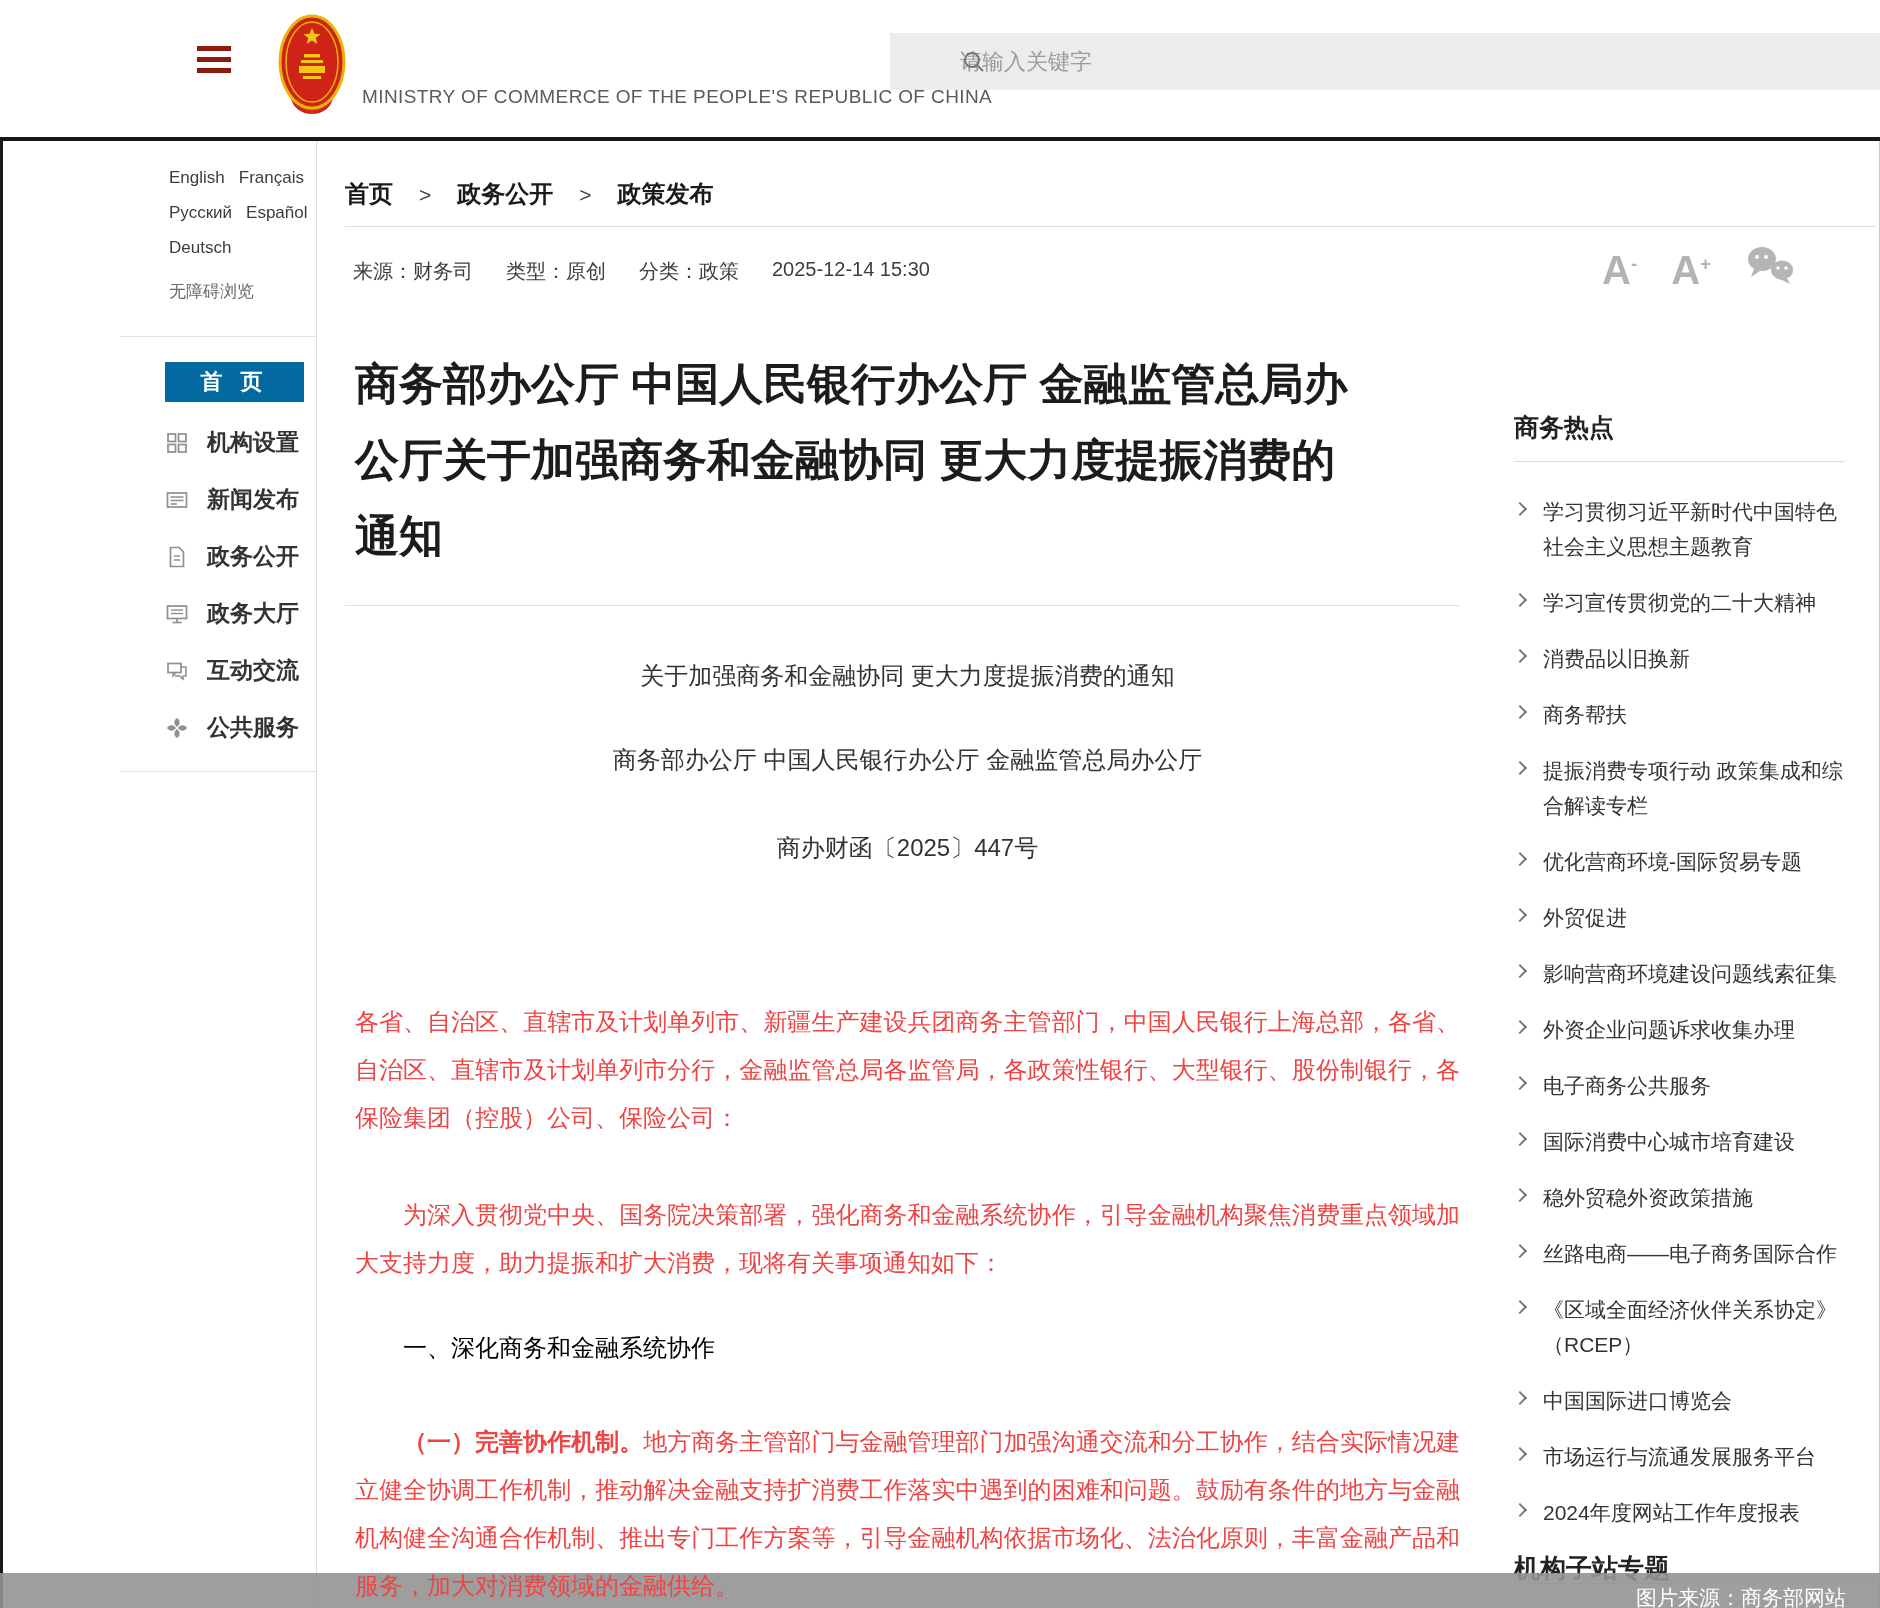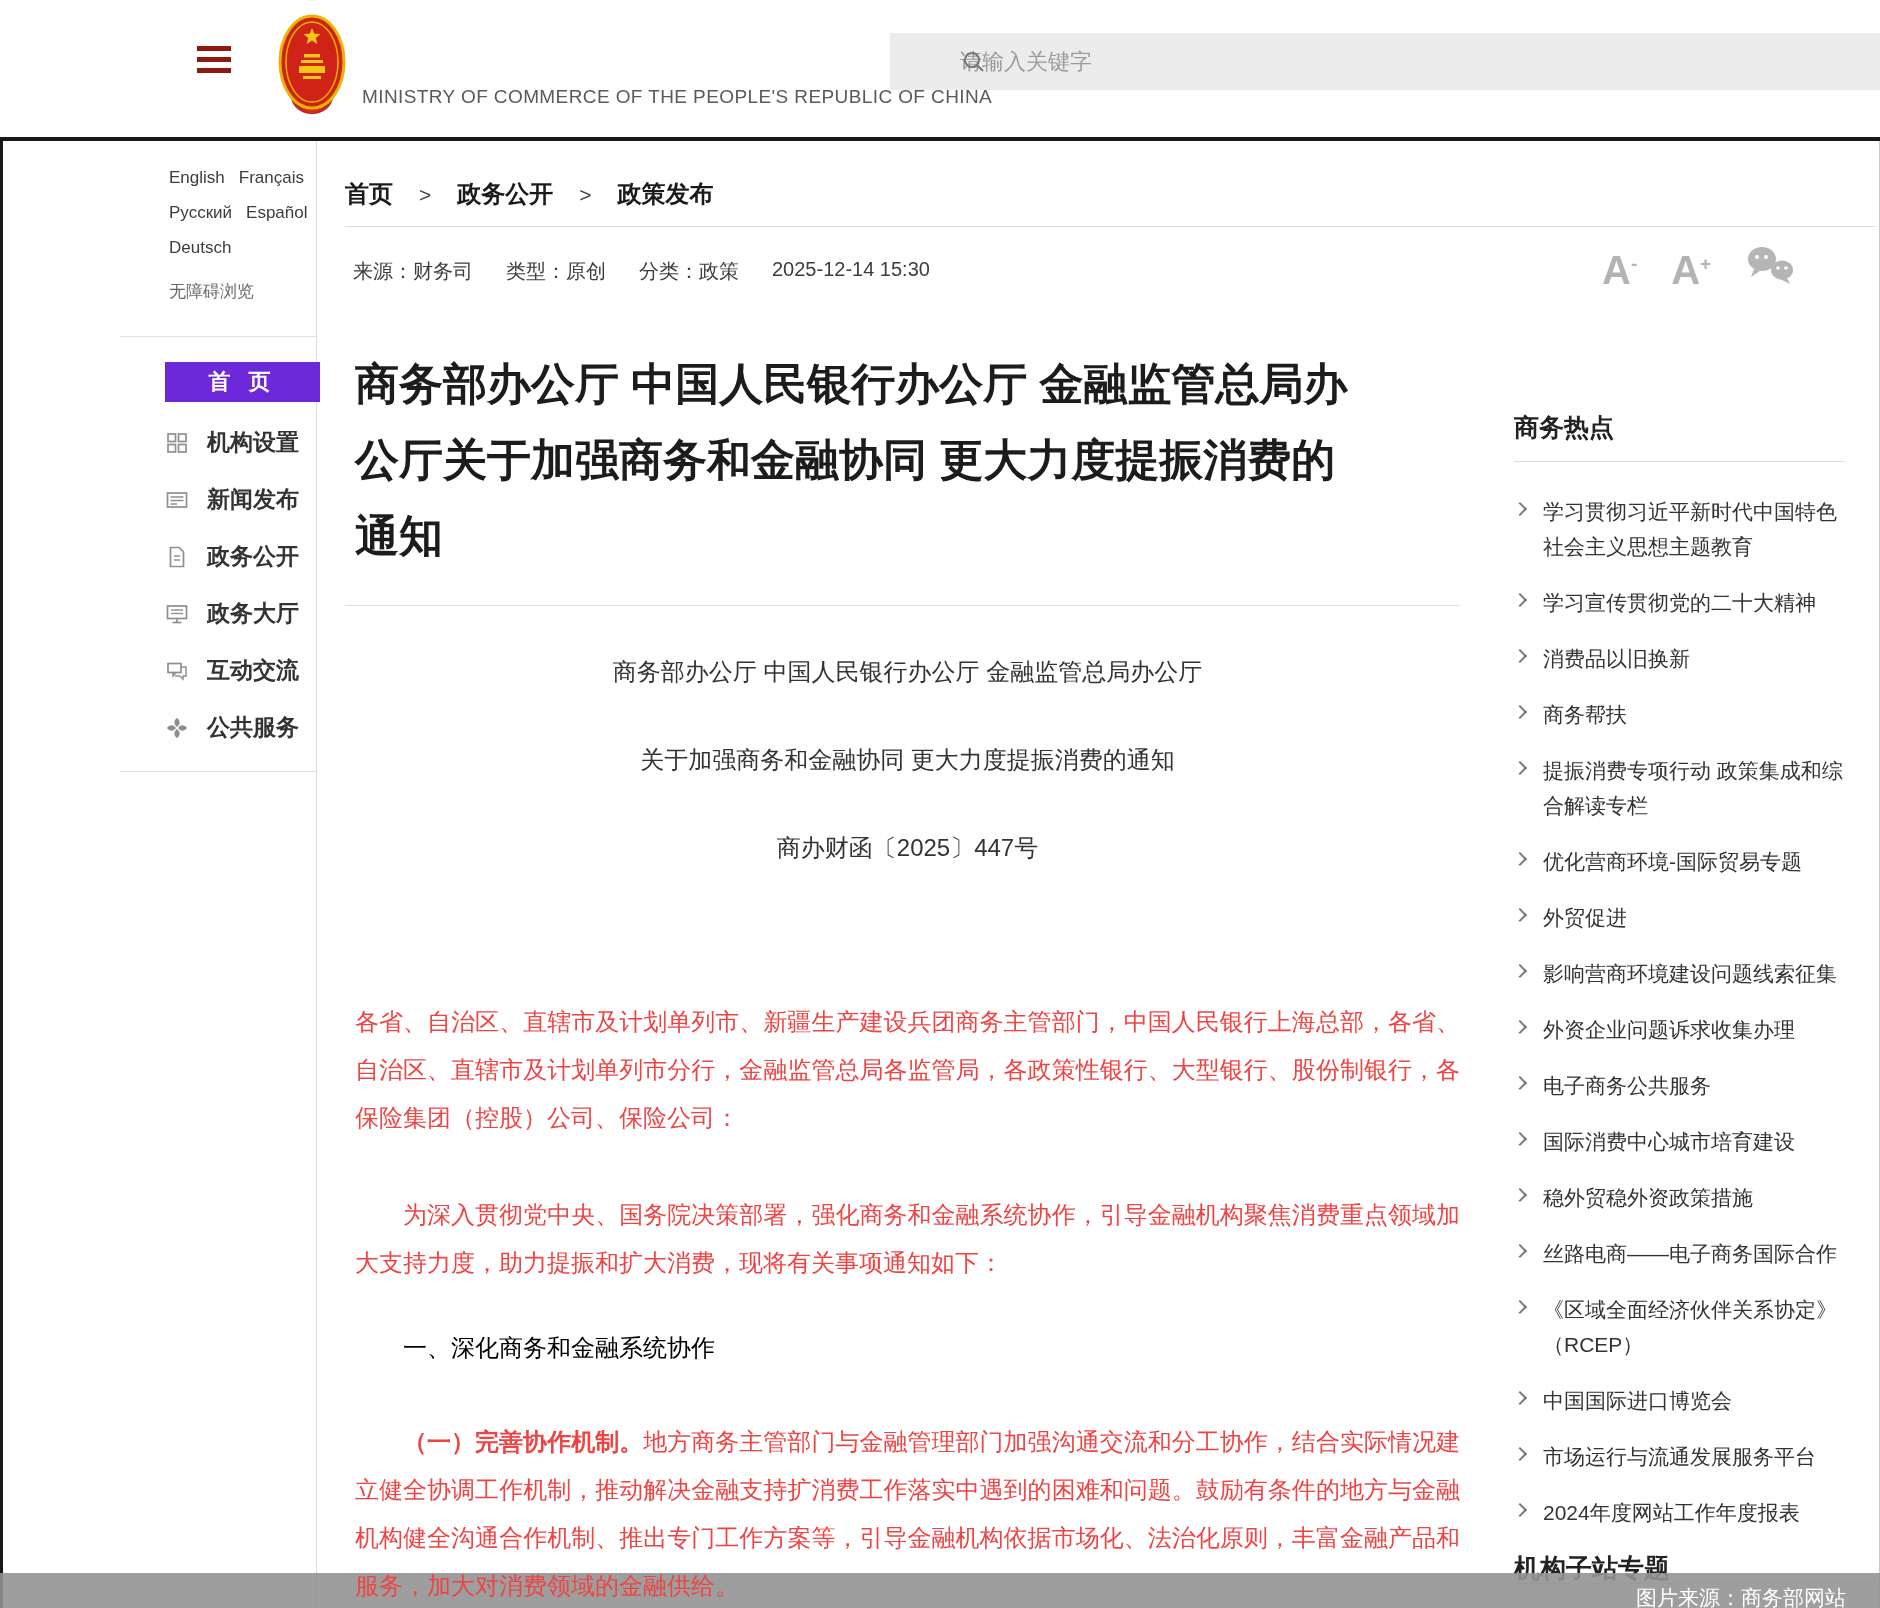--- a/index.html
+++ b/index.html
@@ -21,21 +21,21 @@
   .hrule { position:absolute; left:0; right:0; top:137px; height:4px; background:#181818; }
   .leftedge { position:absolute; left:0; top:141px; bottom:0; width:3px; background:#181818; }
   .sb-divider { position:absolute; left:316px; top:141px; bottom:0; width:1px; background:#dcdcdc; }
   .rightedge { position:absolute; right:0; top:141px; bottom:0; width:1px; background:#c9c9c9; }
 
   
   .langs { position:absolute; left:169px; top:168px; width:158px; display:flex; flex-wrap:wrap; column-gap:14px; row-gap:15px; }
   .langs span { font-size:17px; color:#3c3c3c; cursor:pointer; line-height:20px; }
   .access { position:absolute; left:169px; top:280px; font-size:17px; color:#6a6a6a; cursor:pointer; }
   .sb-rule1 { position:absolute; left:120px; top:336px; width:196px; height:1px; background:#e0e0e0; }
-  .home-btn { position:absolute; left:165px; top:362px; width:155px; height:40px; background:#6d28d9; color:#fff;
+  .home-btn { position:absolute; left:165px; top:362px; width:139px; height:40px; background:#0369a1; color:#fff;
               font-size:22px; font-weight:700; letter-spacing:6px; display:flex; align-items:center; justify-content:center; cursor:pointer; }
   .menu { position:absolute; left:165px; top:414px; }
   .menu .mi { height:57px; display:flex; align-items:center; gap:18px; cursor:pointer; }
   .menu .mi svg { flex-shrink:0; }
   .menu .mi .lbl { font-size:23px; font-weight:600; color:#333; white-space:nowrap; }
   .sb-rule2 { position:absolute; left:120px; top:771px; width:196px; height:1px; background:#e0e0e0; }
   .robot { position:absolute; left:148px; top:804px; width:180px; text-align:center; cursor:pointer; }
   .robot .rlbl { display:block; margin-top:8px; font-size:21px; color:#3f3f3f; }
 
   
@@ -220,22 +220,22 @@
         <circle cx="41" cy="24" r="1.8" fill="#ffffff"></circle>
       </svg>
     </span>
   </div>
 
   <div class="article">
     <h1 class="art-title">商务部办公厅 中国人民银行办公厅 金融监管总局办
 公厅关于加强商务和金融协同 更大力度提振消费的
 通知</h1>
     <div class="title-rule"></div>
+    <div class="cline cB">关于加强商务和金融协同 更大力度提振消费的通知</div>
     <div class="cline cA">商务部办公厅 中国人民银行办公厅 金融监管总局办公厅</div>
-    <div class="cline cB">关于加强商务和金融协同 更大力度提振消费的通知</div>
     <div class="cline cC">商办财函〔2025〕447号</div>
     <p class="para p1">各省、自治区、直辖市及计划单列市、新疆生产建设兵团商务主管部门，中国人民银行上海总部，各省、自治区、直辖市及计划单列市分行，金融监管总局各监管局，各政策性银行、大型银行、股份制银行，各保险集团（控股）公司、保险公司：</p>
     <p class="para p2">为深入贯彻党中央、国务院决策部署，强化商务和金融系统协作，引导金融机构聚焦消费重点领域加大支持力度，助力提振和扩大消费，现将有关事项通知如下：</p>
     <div class="sec">一、深化商务和金融系统协作</div>
     <p class="para p3"><span class="lead">（一）完善协作机制。</span><span>地方商务主管部门与金融管理部门加强沟通交流和分工协作，结合实际情况建立健全协调工作机制，推动解决金融支持扩消费工作落实中遇到的困难和问题。鼓励有条件的地方与金融机构健全沟通合作机制、推出专门工作方案等，引导金融机构依据市场化、法治化原则，丰富金融产品和服务，加大对消费领域的金融供给。</span></p>
   </div>
 
   <div class="rb">
     <div class="rb-title">商务热点</div>
     <div class="rb-rule"></div>

